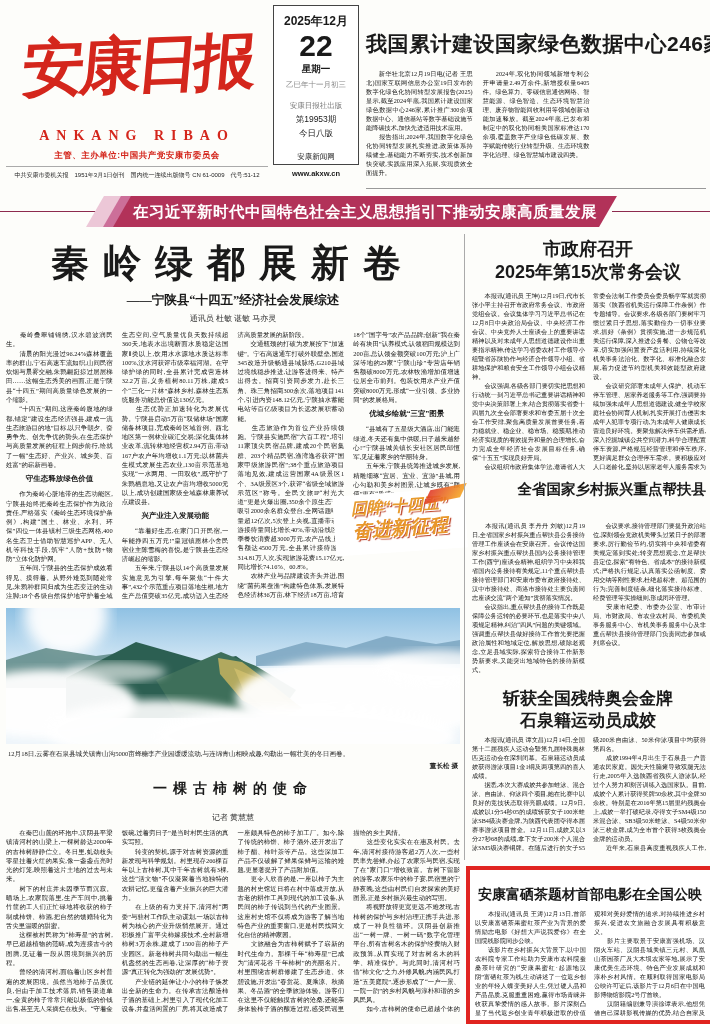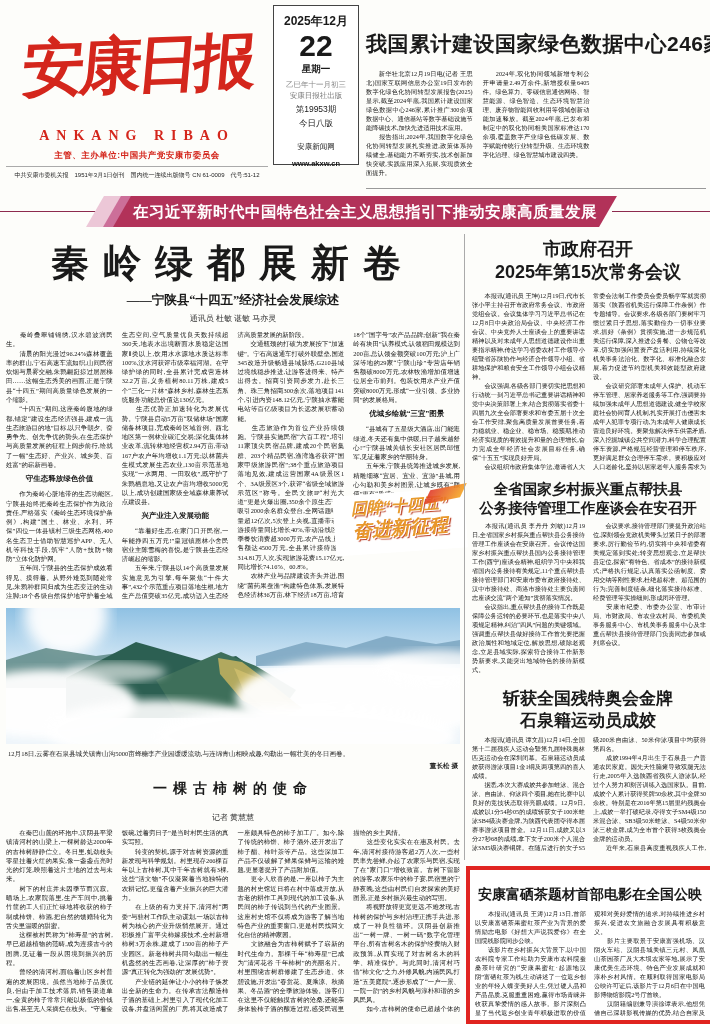--- a/index.html
+++ b/index.html
@@ -32,21 +32,21 @@
   }
   
   .datebox {
     position:absolute; left:273px; top:5px; width:84px; height:158px;
     border:1px solid #444; text-align:center; background:#fff;
   }
   .db-ym   { margin-top:7px;  font-size:12px; font-weight:bold; }
   .db-day  { margin-top:1px;  font-size:30px; font-weight:bold; line-height:30px; }
   .db-week { margin-top:2px;  font-size:9.5px; font-weight:bold; }
   .db-lunar{ margin-top:4px;  font-size:7.5px; color:#8a8a8a; }
-  .db-pub  { margin-top:1px;  font-size:7.5px; color:#777; }
+  .db-pub  { margin-top:11px;  font-size:7.5px; color:#777; }
   .db-issue{ margin-top:3px;  font-size:8.5px; }
   .db-pages{ margin-top:2px;  font-size:8.5px; }
   .db-site { margin-top:12px; font-size:7.5px; }
   .db-url  { margin-top:7px;  font-size:7.5px; font-weight:bold; }
   
   .topstory { position:absolute; left:366px; top:30px; width:340px; }
   .ts-head  { font-size:21px; font-weight:900; letter-spacing:0.5px; white-space:nowrap; }
   .ts-cols  { margin-top:12px; height:108px; column-count:3; column-gap:10px;
               column-fill:auto; overflow:hidden; }
   .header-rule { position:absolute; left:366px; top:188px; width:340px; height:1px; background:#999; }
@@ -107,21 +107,21 @@
   .p-byline { position:absolute; left:6px; top:812px; width:454px; text-align:center;
     font-size:8px; color:#333; }
   .p-cols { position:absolute; left:6px; top:828px; width:454px; height:192px;
     column-count:4; column-gap:9px; column-fill:auto; overflow:hidden; }
   
   .v-rule { position:absolute; left:464px; top:234px; width:1px; height:626px; background:#aaa; }
   .r1-h { position:absolute; left:470px; top:238px; width:236px; text-align:center;
     font-size:18px; font-weight:900; line-height:23px; white-space:nowrap; }
   .r1-cols { position:absolute; left:472px; top:292px; width:234px; height:180px;
     column-count:2; column-gap:8px; column-fill:auto; overflow:hidden; }
-  .r2-h { position:absolute; left:470px; top:480px; width:236px; text-align:center;
+  .r2-h { position:absolute; left:470px; top:480px; width:236px; text-align:right;
     font-size:14.5px; font-weight:900; line-height:19px; white-space:nowrap; }
   .r2-cols { position:absolute; left:472px; top:522px; width:234px; height:160px;
     column-count:2; column-gap:8px; column-fill:auto; overflow:hidden; }
   .r3-h { position:absolute; left:470px; top:688px; width:236px; text-align:center;
     font-size:17px; font-weight:900; line-height:22px; white-space:nowrap; }
   .r3-cols { position:absolute; left:472px; top:736px; width:234px; height:124px;
     column-count:2; column-gap:8px; column-fill:auto; overflow:hidden; }
   .redbox { position:absolute; left:466px; top:866px; width:240px; height:150px;
     border:4px solid #e0241f; background:#fff; }
   .r4-h { margin-top:16px; text-align:center; font-size:14px; font-weight:900; white-space:nowrap; }
@@ -257,21 +257,20 @@
   </div>
   <div class="r1-cols">
     <div class="bt bt-sm">　　本报讯(通讯员 王坤)12月19日,代市长张小平主持召开市政府常务会议、市政府党组会议。会议集体学习习近平总书记在12月8日中央政治局会议、中央经济工作会议、中央党外人士座谈会上的重要讲话精神以及对未成年人思想道德建设作出重要指示精神,传达学习省委农村工作领导小组暨省苏陕协作与经济合作领导小组、省耕地保护和粮食安全工作领导小组会议精神。
 　　会议强调,各级各部门要切实把思想和行动统一到习近平总书记重要讲话精神和党中央决策部署上来,结合贯彻落实省委十四届九次全会部署要求和市委五届十次全会工作安排,聚焦高质量发展首要任务,着力稳就业、稳企业、稳市场、稳预期,推动经济实现质的有效提升和量的合理增长,奋力完成全年经济社会发展目标任务,确保“十五五”实现良好开局。
 　　会议组织市政府集体学法,邀请省人大常委会法制工作委员会委员畅学军就贯彻落实《陕西省机关运行保障工作条例》作专题辅导。会议要求,各级各部门要树牢习惯过紧日子思想,落实勤俭办一切事业要求,抓好《条例》贯彻实施,进一步规范机关运行保障,深入推进公务餐、公物仓等改革,切实加强闲置资产盘活利用,持续深化机关事务法治化、数字化、标准化融合发展,着力促进节约型机关和效能型政府建设。
 　　会议研究部署未成年人保护、机动车停车管理、居家养老服务等工作,强调要持续加强未成年人思想道德建设,健全学校家庭社会协同育人机制,扎实开展打击侵害未成年人犯罪专项行动,为未成年人健康成长营造良好环境。要聚焦解决停车供需矛盾,深入挖掘城镇公共空间潜力,科学合理配置停车资源,严格规范经营管理和停车秩序,更好满足群众合理停车需求。要积极应对人口老龄化,坚持以居家老年人服务需求为导向,充分激发政府、市场、社会、家庭等多元主体的积极性,不断优化资源配置,配套完善服务供给体系,促进养老服务高质量发展。会议还研究了其他事项。</div>
   </div>
 
   <div class="r2-h">
     <div>全省国家乡村振兴重点帮扶县</div>
-    <div>公务接待管理工作座谈会在安召开</div>
   </div>
   <div class="r2-cols">
     <div class="bt bt-sm">　　本报讯(通讯员 李丹丹 刘敏)12月19日,全省国家乡村振兴重点帮扶县公务接待管理工作座谈会在安康召开。会议传达国家乡村振兴重点帮扶县国内公务接待管理工作(西宁)座谈会精神,组织学习中央和我省国内公务接待有关规定,11个重点帮扶县接待管理部门和安康市委市政府接待处、汉中市接待处、商洛市接待处主要负责同志座谈交流“两个通知”贯彻落实情况。
 　　会议指出,重点帮扶县的接待工作既是保障公务运转的必要环节,也是落实中央八项规定精神,纠治“四风”问题的关键领域。强调重点帮扶县做好接待工作首先要把握政治属性和地域定位,解放思想,破除老观念,立足县域实际,探索符合接待工作新形势新要求,又能突出地域特色的接待新模式。
 　　会议要求,接待管理部门要提升政治站位,深刻领会党政机关带头过紧日子的部署要求,厉行勤俭节约,切实将中央和省委有关规定落到实处;转变思想观念,立足帮扶县定位,探索“有特色、省成本”的接待新模式;严格执行规定,认真落实公函制度、费用交纳等刚性要求,杜绝超标准、超范围的行为;完善制度链条,细化落实接待标准、经费管理等实操细则,形成闭环管理。
 　　安康市纪委、市委办公室、市审计局、市财政局、市农业农村局、市委机关事务服务中心、市机关事务服务中心及非重点帮扶县接待管理部门负责同志参加或列席会议。</div>
   </div>
 
   <div class="r3-h">
     <div>斩获全国残特奥会金牌</div>

